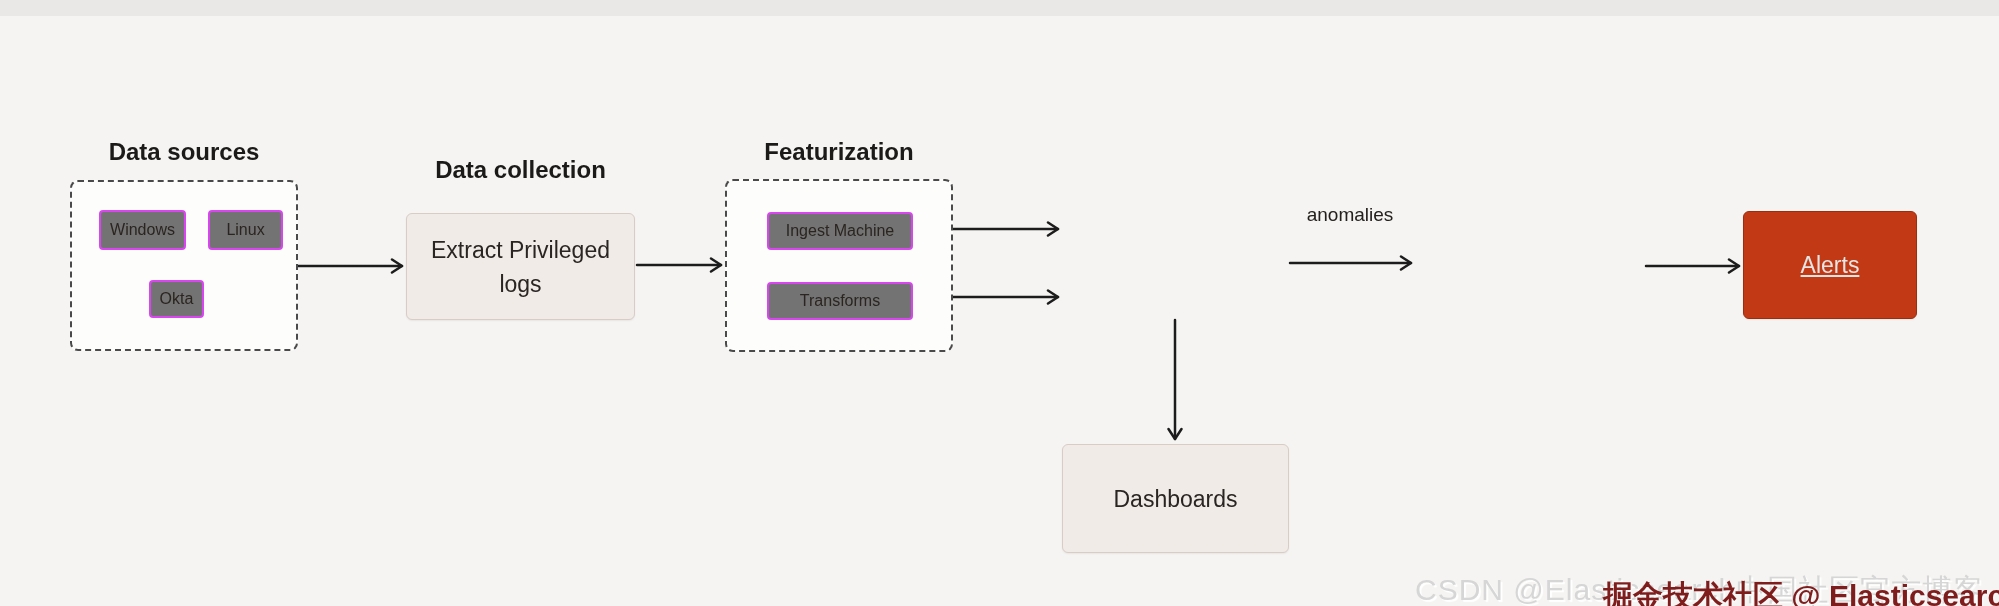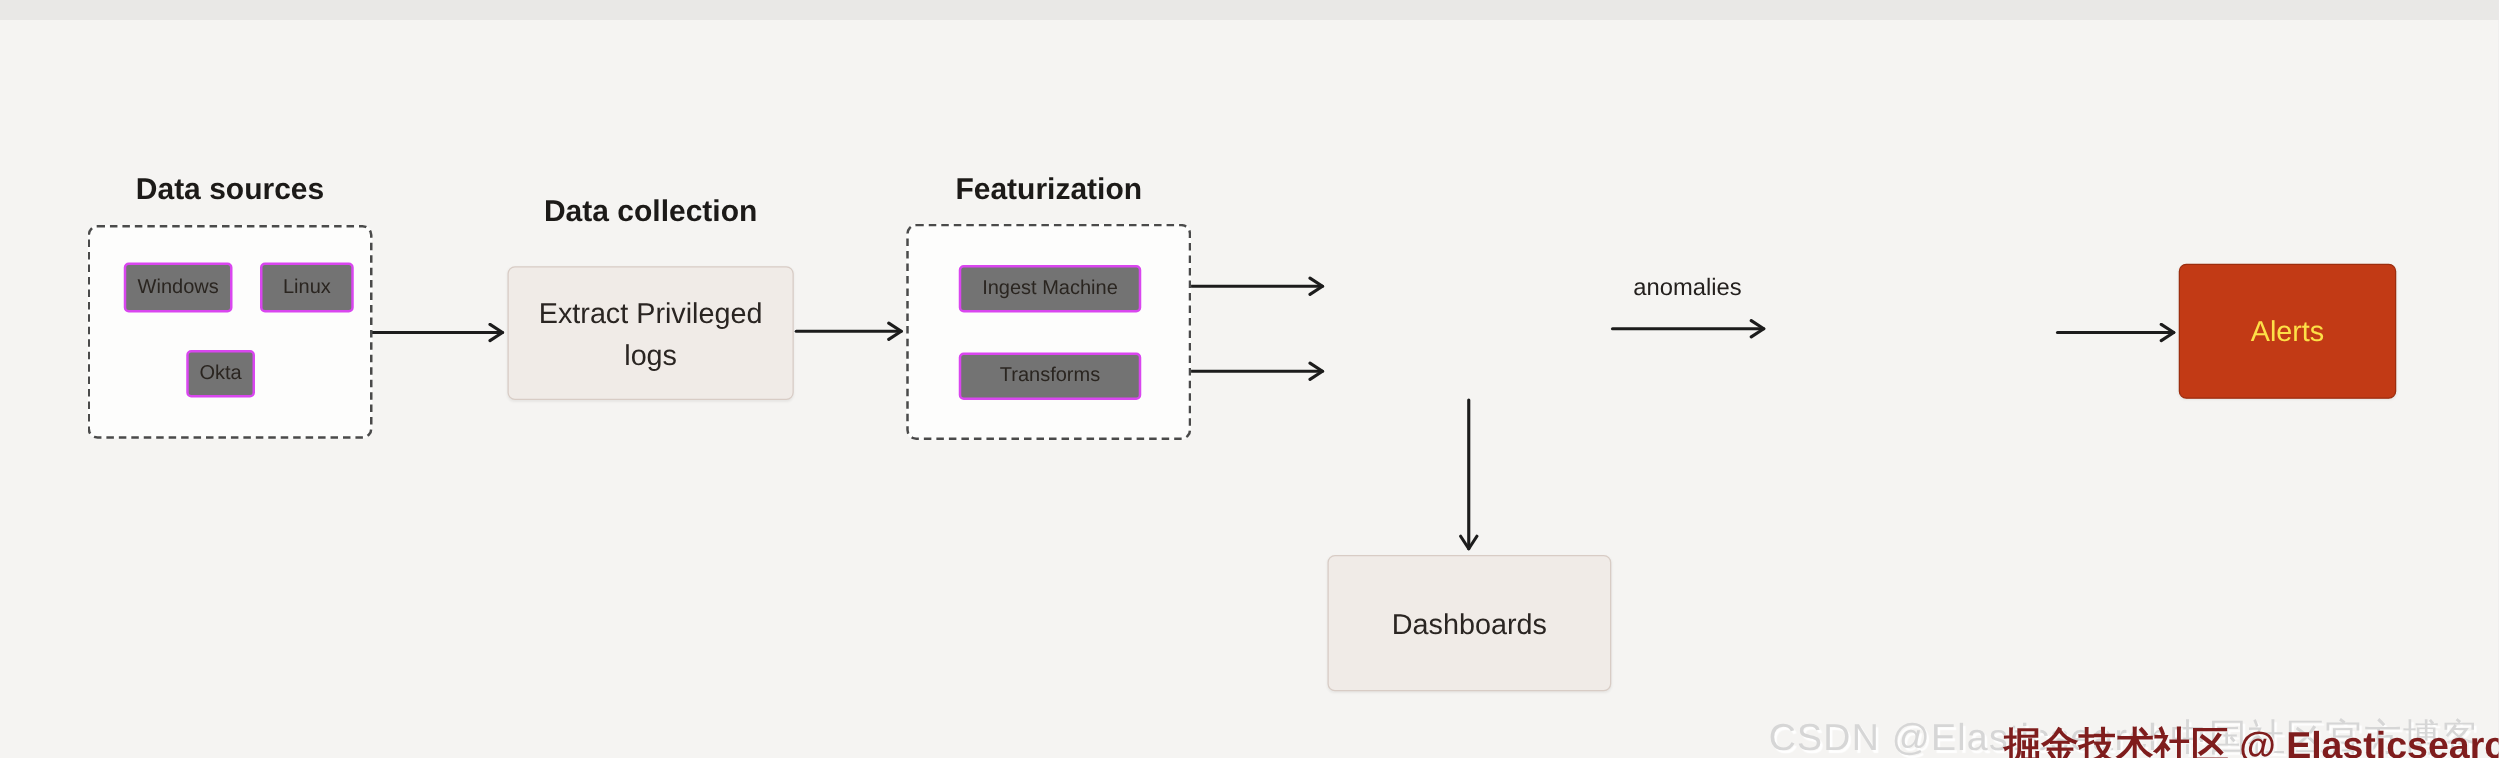--- a/index.html
+++ b/index.html
@@ -37,21 +37,22 @@
     box-shadow:0 1px 2px rgba(0,0,0,0.06);
     display:flex;align-items:center;justify-content:center;
     text-align:center;
     font-size:23px;font-weight:500;color:#2a2522;
     line-height:34px;
     padding:6px 14px;
   }
   .node.alert{
     background:#c23a15;
     border:1.5px solid #9c2d0e;
-    color:#fde047;
+    color:#e5e5e5;
+    text-decoration:underline;
   }
   .edge-label{
     font-size:19px;color:#24201e;text-align:center;white-space:nowrap;
   }
   .arrows{position:absolute;left:0;top:0;z-index:1;}
   .layer2{z-index:2;}
   .watermark{
     white-space:nowrap;
     pointer-events:none;
   }
@@ -102,21 +103,21 @@
   <div class="abs node layer2" style="left:406px;top:197px;width:229px;height:107px;">Extract Privileged logs</div>
 
   <div class="abs section-label layer2" style="left:725px;top:122px;width:228px;">Featurization</div>
 
   <div class="abs dashed-group layer2" style="left:725px;top:163px;width:228px;height:173px;">
     <div class="abs tag" style="left:40px;top:31px;width:146px;height:38px;">Ingest Machine</div>
     <div class="abs tag" style="left:40px;top:101px;width:146px;height:38px;">Transforms</div>
   </div>
 
 
-  <div class="abs edge-label layer2" style="left:1292px;top:204px;width:116px;">anomalies</div>
+  <div class="abs edge-label layer2" style="left:1292px;top:188px;width:116px;">anomalies</div>
 
 
   <div class="abs node alert layer2" style="left:1743px;top:195px;width:174px;height:108px;">Alerts</div>
 
   <div class="abs node layer2" style="left:1062px;top:428px;width:227px;height:109px;">Dashboards</div>
 
   <div class="abs watermark wm-csdn" style="left:1415px;top:554px;">CSDN @Elasticsearch中国社区官方博客</div>
   <div class="abs watermark wm-juejin" style="left:1603px;top:560px;">掘金技术社区 @ Elasticsearch</div>
 
 </div>

